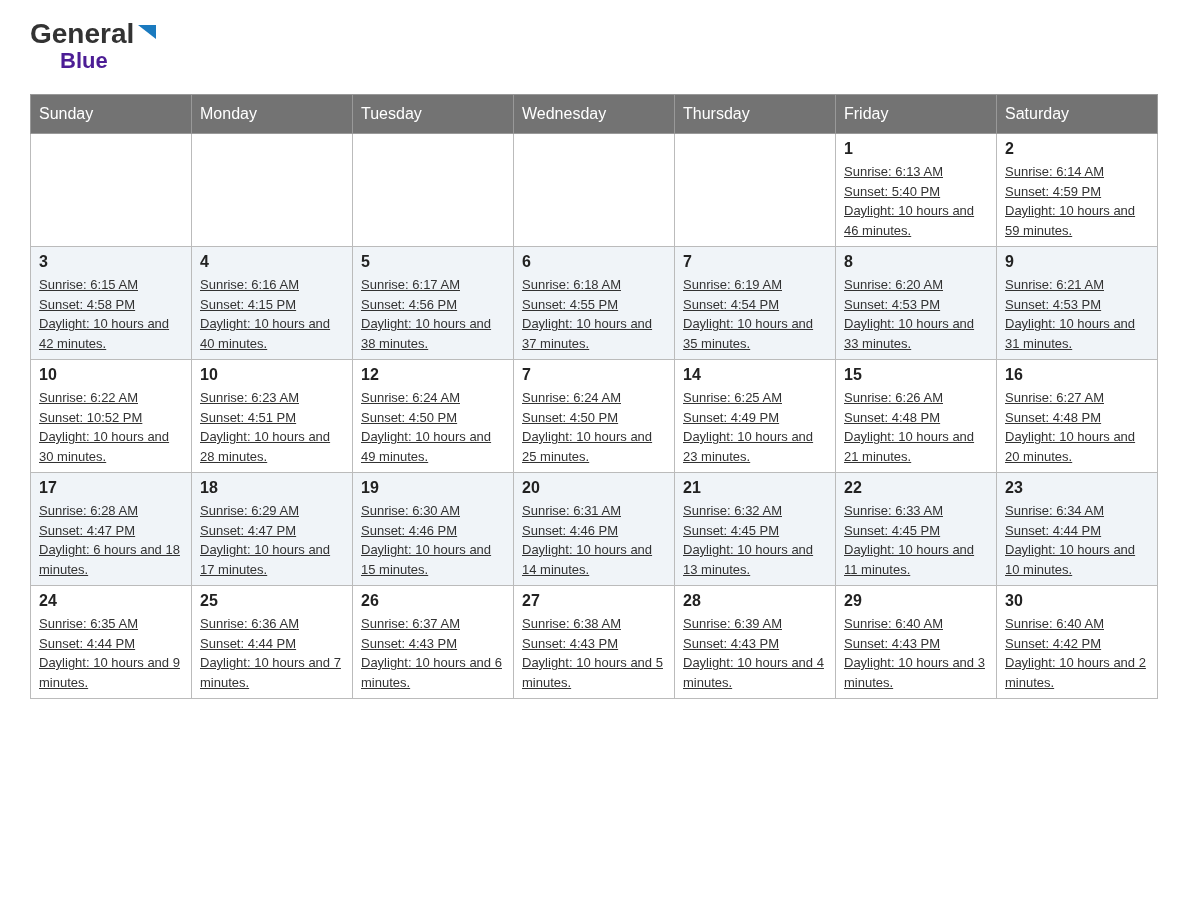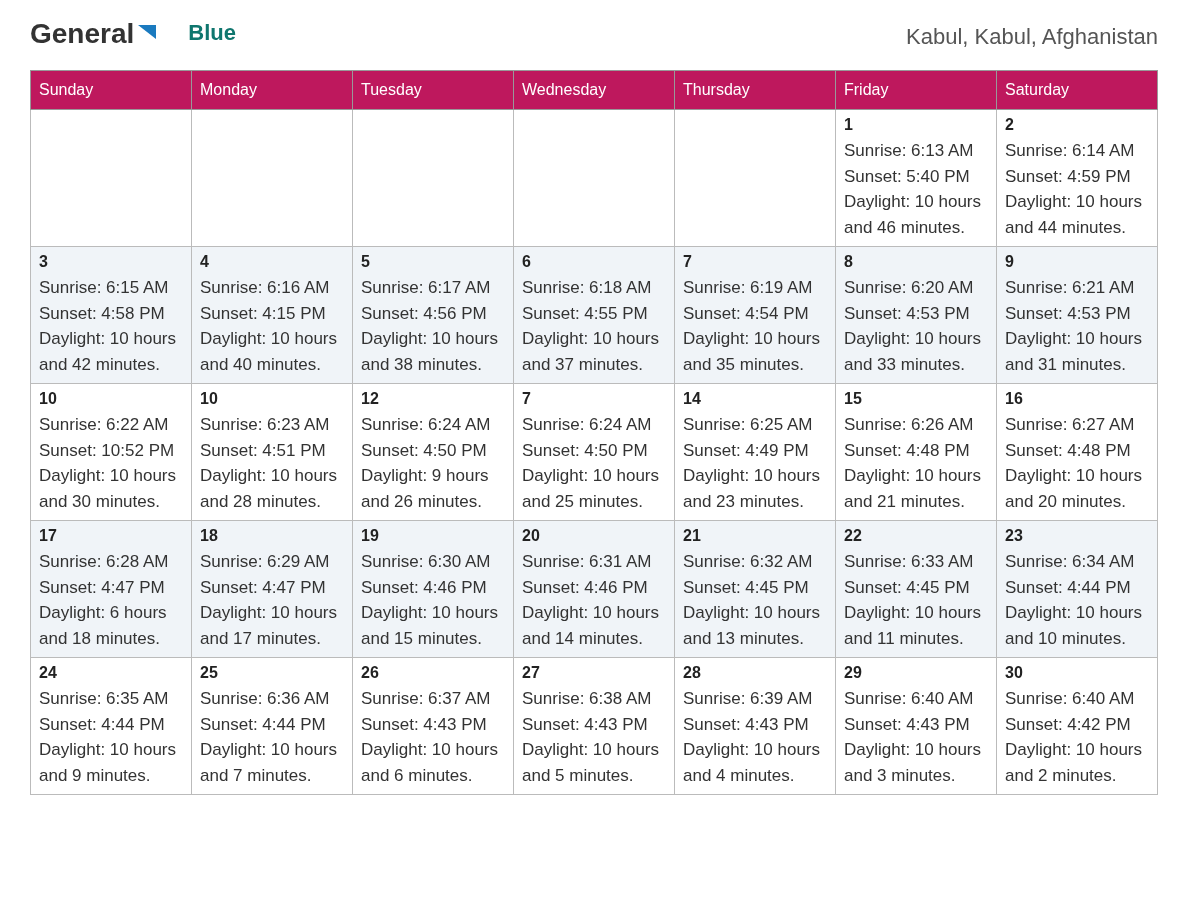--- a/index.html
+++ b/index.html
@@ -11,33 +11,33 @@
       min-height: 918px;
     }
     .header {
       display: flex;
       justify-content: space-between;
       align-items: flex-start;
       margin-bottom: 20px;
     }
     .logo {
       display: flex;
-      flex-direction: row;
+      flex-direction: column;
       align-items: flex-start;
     }
     .logo-general {
       font-size: 28px;
       font-weight: bold;
       color: #333;
       line-height: 1;
     }
     .logo-blue {
       font-size: 22px;
       font-weight: bold;
-      color: #0f766e;
+      color: #4c1d95;
       margin-left: 30px;
     }
     .title-section {
       text-align: right;
     }
     .month-title {
       font-size: 48px;
       font-weight: normal;
       color: #222;
       line-height: 1.1;
@@ -46,21 +46,21 @@
       font-size: 22px;
       color: #555;
       margin-top: 4px;
     }
     .calendar {
       width: 100%;
       border-collapse: collapse;
       border: 1px solid #999;
     }
     .calendar th {
-      background-color: #be185d;
+      background-color: #737373;
       color: white;
       padding: 10px 8px;
       font-size: 16px;
       font-weight: normal;
       text-align: left;
       border: 1px solid #999;
     }
     .calendar td {
       vertical-align: top;
       padding: 6px 8px;
@@ -72,23 +72,24 @@
     .calendar tr:nth-child(even) td {
       background-color: #f0f4f8;
     }
     .day-number {
       font-size: 16px;
       font-weight: bold;
       color: #222;
       margin-bottom: 4px;
     }
     .day-info {
-      font-size: 17px;
+      font-size: 13px;
       color: #333;
       line-height: 1.5;
+      text-decoration: underline;
     }
     .empty-cell {
       background: #f9f9f9;
     }
   </style>
 </head>
 <body>
 
 <div class="header">
   <div class="logo">
@@ -96,21 +97,20 @@
       <span class="logo-general">General</span>
       <span style="display:inline-block; margin-left:2px;">
         <svg width="22" height="22" viewBox="0 0 22 22">
           <polygon points="2,4 20,4 20,18" fill="#1a7abf"></polygon>
         </svg>
       </span>
     </div>
     <span class="logo-blue">Blue</span>
   </div>
   <div class="title-section">
-    <div class="location">Kabul, Kabul, Afghanistan</div>
   </div>
 </div>
 
 <table class="calendar">
   <thead>
     <tr>
     <th>Sunday</th>
         <th>Monday</th>
         <th>Tuesday</th>
         <th>Wednesday</th>
@@ -132,21 +132,21 @@
             <div>Sunrise: 6:13 AM</div>
             <div>Sunset: 5:40 PM</div>
             <div>Daylight: 10 hours and 46 minutes.</div>
           </div>
         </td>
         <td>
           <div class="day-number">2</div>
           <div class="day-info">
             <div>Sunrise: 6:14 AM</div>
             <div>Sunset: 4:59 PM</div>
-            <div>Daylight: 10 hours and 44 minutes.</div>
+            <div>Daylight: 10 hours and 59 minutes.</div>
           </div>
         </td>
       </tr>
       <tr>
         <td>
           <div class="day-number">3</div>
           <div class="day-info">
             <div>Sunrise: 6:15 AM</div>
             <div>Sunset: 4:58 PM</div>
             <div>Daylight: 10 hours and 42 minutes.</div>
@@ -216,21 +216,21 @@
             <div>Sunrise: 6:23 AM</div>
             <div>Sunset: 4:51 PM</div>
             <div>Daylight: 10 hours and 28 minutes.</div>
           </div>
         </td>
         <td>
           <div class="day-number">12</div>
           <div class="day-info">
             <div>Sunrise: 6:24 AM</div>
             <div>Sunset: 4:50 PM</div>
-            <div>Daylight: 9 hours and 26 minutes.</div>
+            <div>Daylight: 10 hours and 49 minutes.</div>
           </div>
         </td>
         <td>
           <div class="day-number">7</div>
           <div class="day-info">
             <div>Sunrise: 6:24 AM</div>
             <div>Sunset: 4:50 PM</div>
             <div>Daylight: 10 hours and 25 minutes.</div>
           </div>
         </td>

